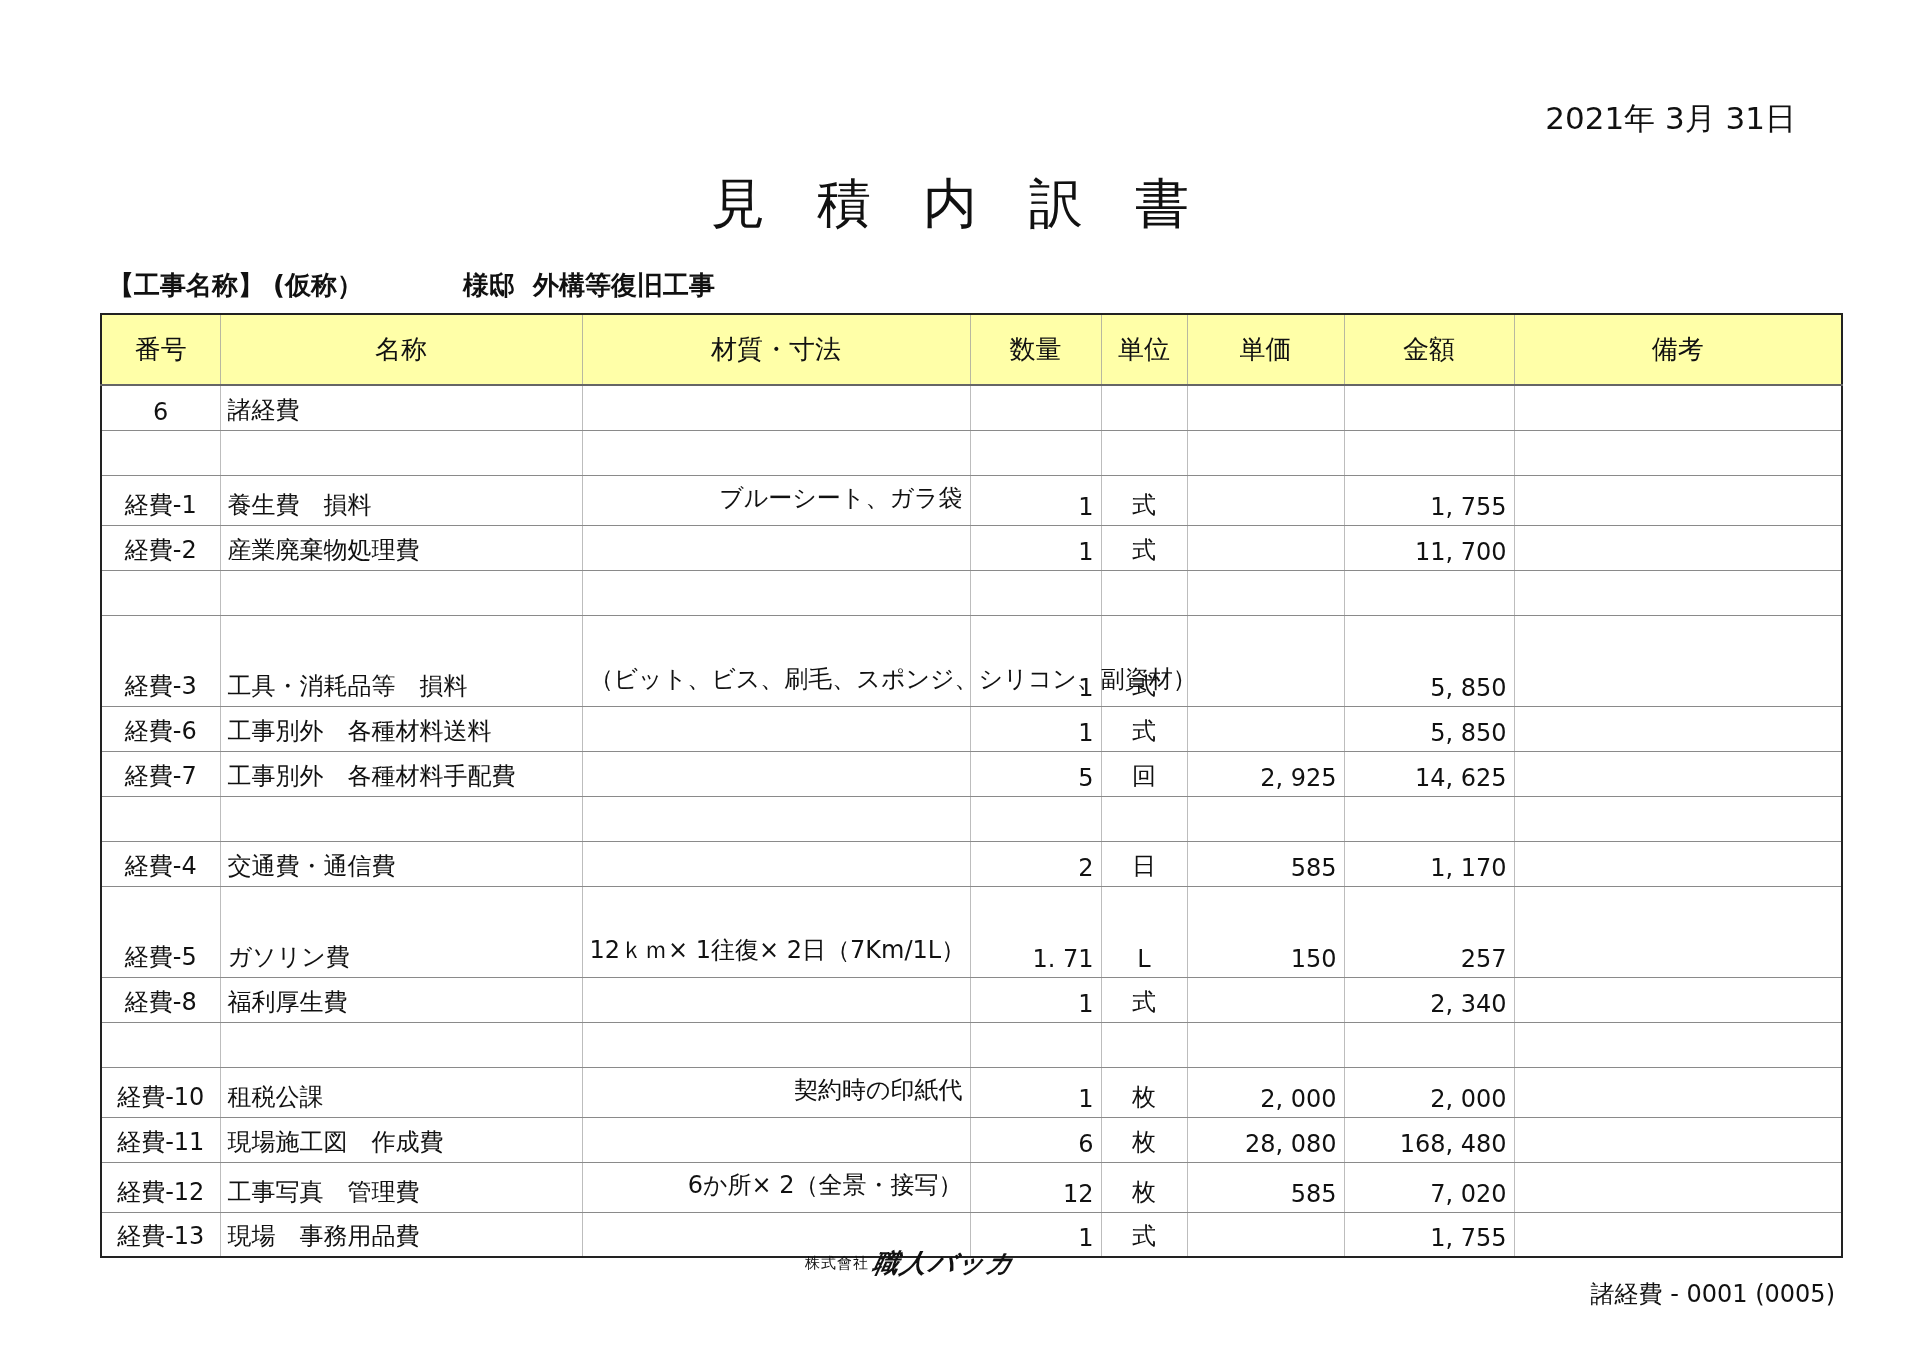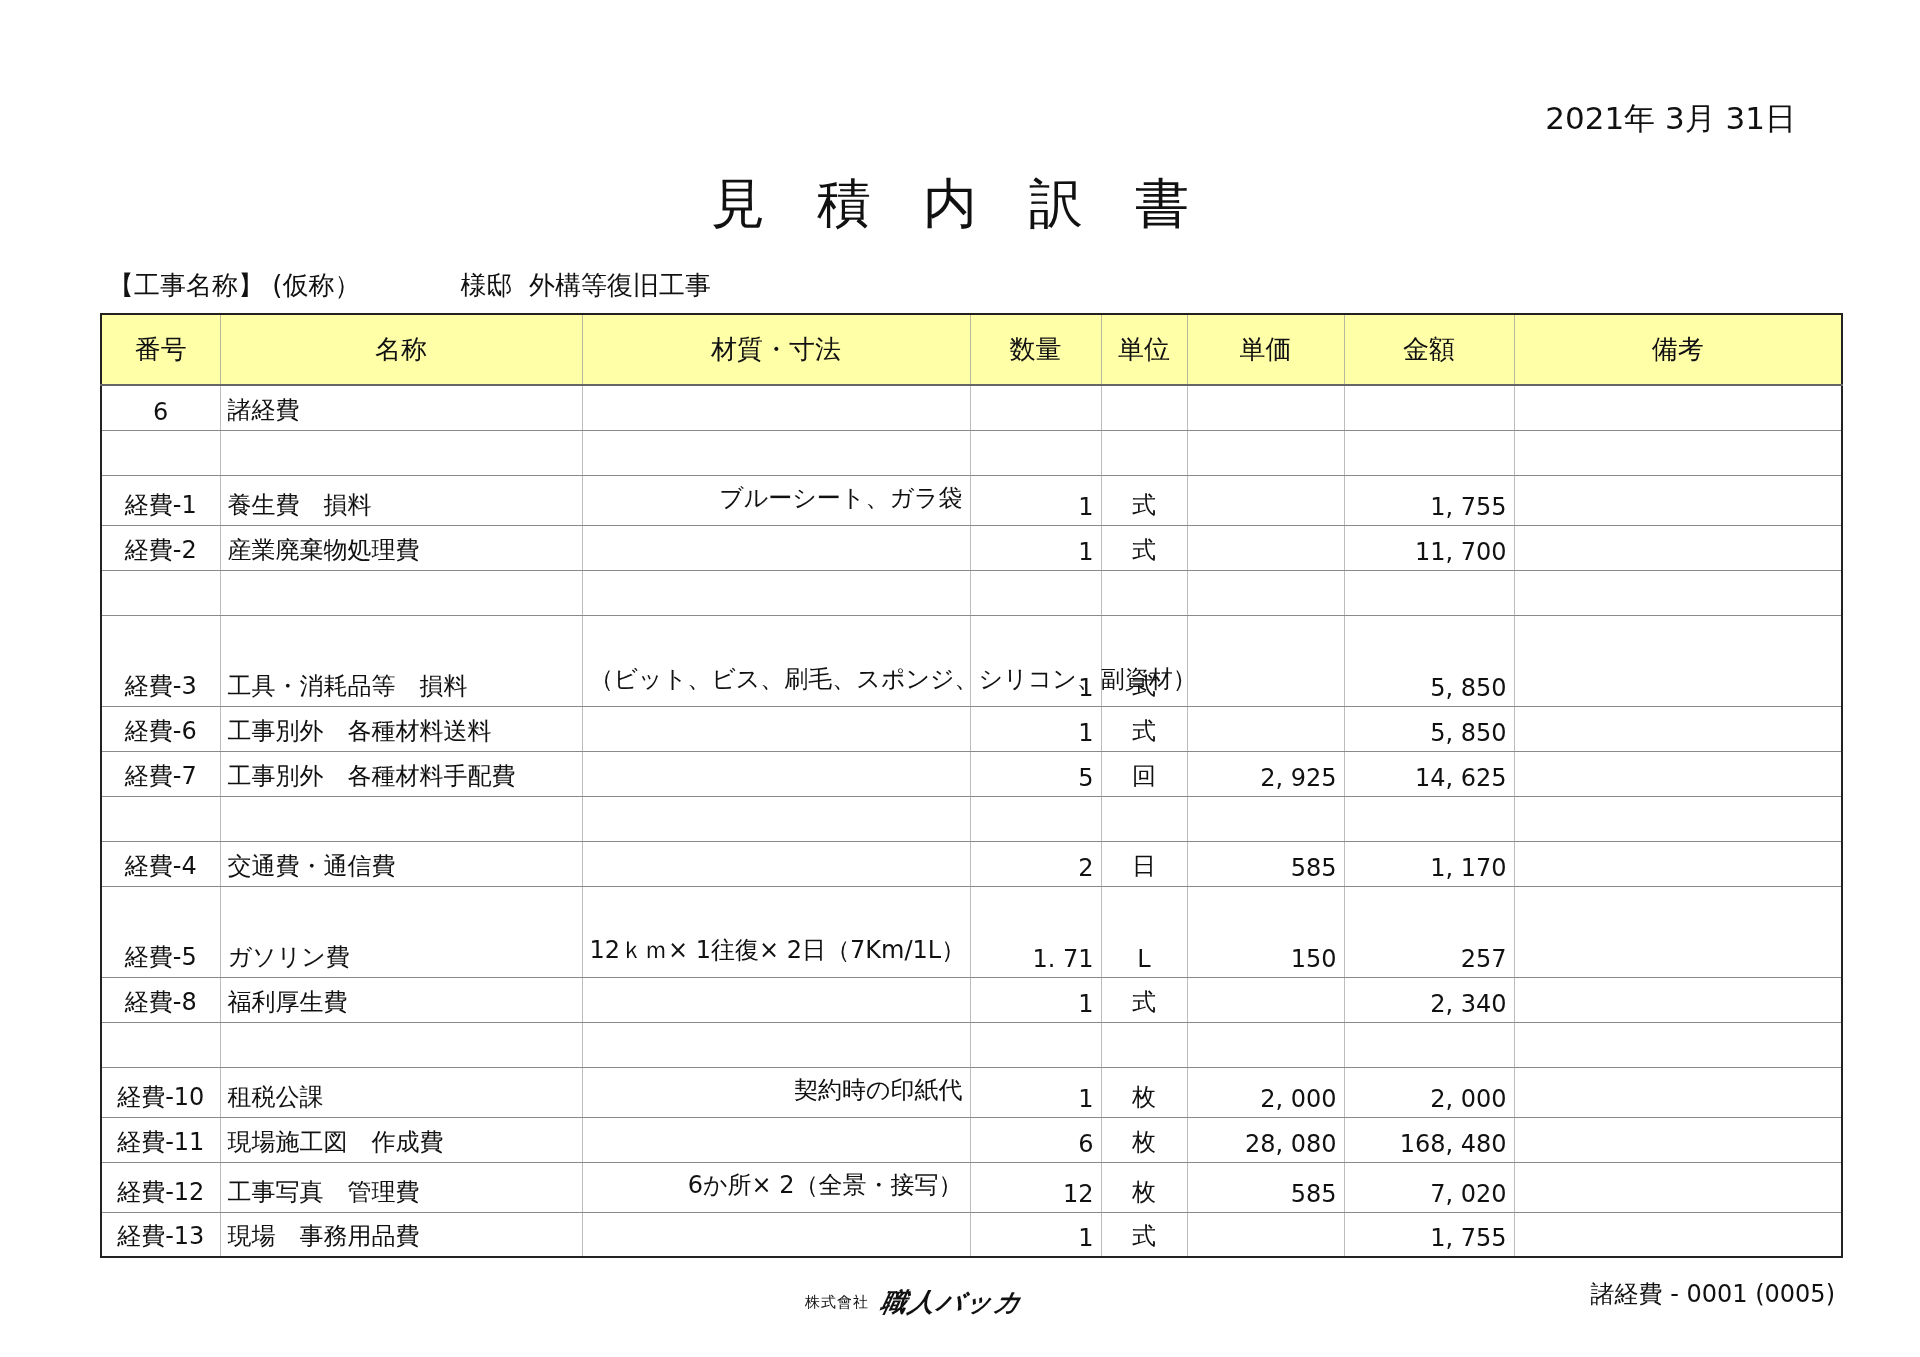--- a/index.html
+++ b/index.html
@@ -1,41 +1,41 @@
 <!DOCTYPE html>
 <html><head>
 <meta charset="utf-8">
 <style>
   html, body { margin:0; padding:0; background:#ffffff; }
   body { width:1920px; height:1357px; position:relative; overflow:hidden;
          font-family:"DejaVu Sans", "Liberation Sans", sans-serif; color:#111; }
   .date { position:absolute; right:124px; top:98px; font-size:31px; letter-spacing:0px; }
   .title { position:absolute; left:0; width:1920px; top:168px; text-align:center;
            font-size:54px; letter-spacing:52px; padding-left:32px; box-sizing:border-box; font-weight:500; }
-  .project { position:absolute; left:108px; top:268px; font-size:26px; font-weight:normal; white-space:pre; }
+  .project { position:absolute; left:108px; top:268px; font-size:26px; font-weight:bold; white-space:pre; }
   .project .gap { display:inline-block; width:100px; }
   table.sheet { position:absolute; left:100px; top:313px; border-collapse:collapse;
                 width:1741px; table-layout:fixed; border:2px solid #222; }
   table.sheet col.c0 { width:119px; } col.c1 { width:362px; } col.c2 { width:388px; }
   col.c3 { width:131px; } col.c4 { width:86px; } col.c5 { width:157px; }
   col.c6 { width:170px; } col.c7 { width:328px; }
   table.sheet th { background:#ffffa8; height:67px; font-size:26px; font-weight:normal;
                    border-right:1px solid #b8b8a0; border-bottom:2px solid #666; text-align:center; }
   table.sheet td { height:45px; font-size:24px; border-right:1px solid #bdbdbd;
                    border-bottom:1px solid #8a8a8a; padding:0 7px; white-space:nowrap; vertical-align:bottom;
                    padding-bottom:4px; box-sizing:border-box; }
   table.sheet td.tall { height:91px; }
   td.num { text-align:center; }
   td.name { text-align:left; padding-left:12px;margin-top:13px; }
   td.spec { text-align:right; padding-left:12px; white-space:normal; line-height:45px;margin-left:15px; }
   td.qty { text-align:right; padding-right:36px; }
   td.unit { text-align:center; }
   td.price, td.amount { text-align:right; padding-right:8px; }
   tr.last td { border-bottom:none; }
-  .logo { position:absolute; left:805px; top:1285px; display:flex; align-items:center; gap:12px; }
+  .logo { position:absolute; left:805px; top:1246px; display:flex; align-items:center; gap:4px; }
   .logo .co { font-size:15px; font-family:"DejaVu Serif", serif; letter-spacing:1px; }
   .logo .brand { font-size:26px; font-weight:900; font-style:italic; letter-spacing:2px; transform:skewX(-12deg); }
   .pageref { position:absolute; right:85px; top:1278px; font-size:24px; }
 </style>
 </head>
 <body>
 
 <div class="date">2021年  3月  31日</div>
 <div class="title">見積内訳書</div>
 <div class="project"><span>【工事名称】 (仮称）</span><span class="gap"></span><span>様邸  外構等復旧工事</span></div>

